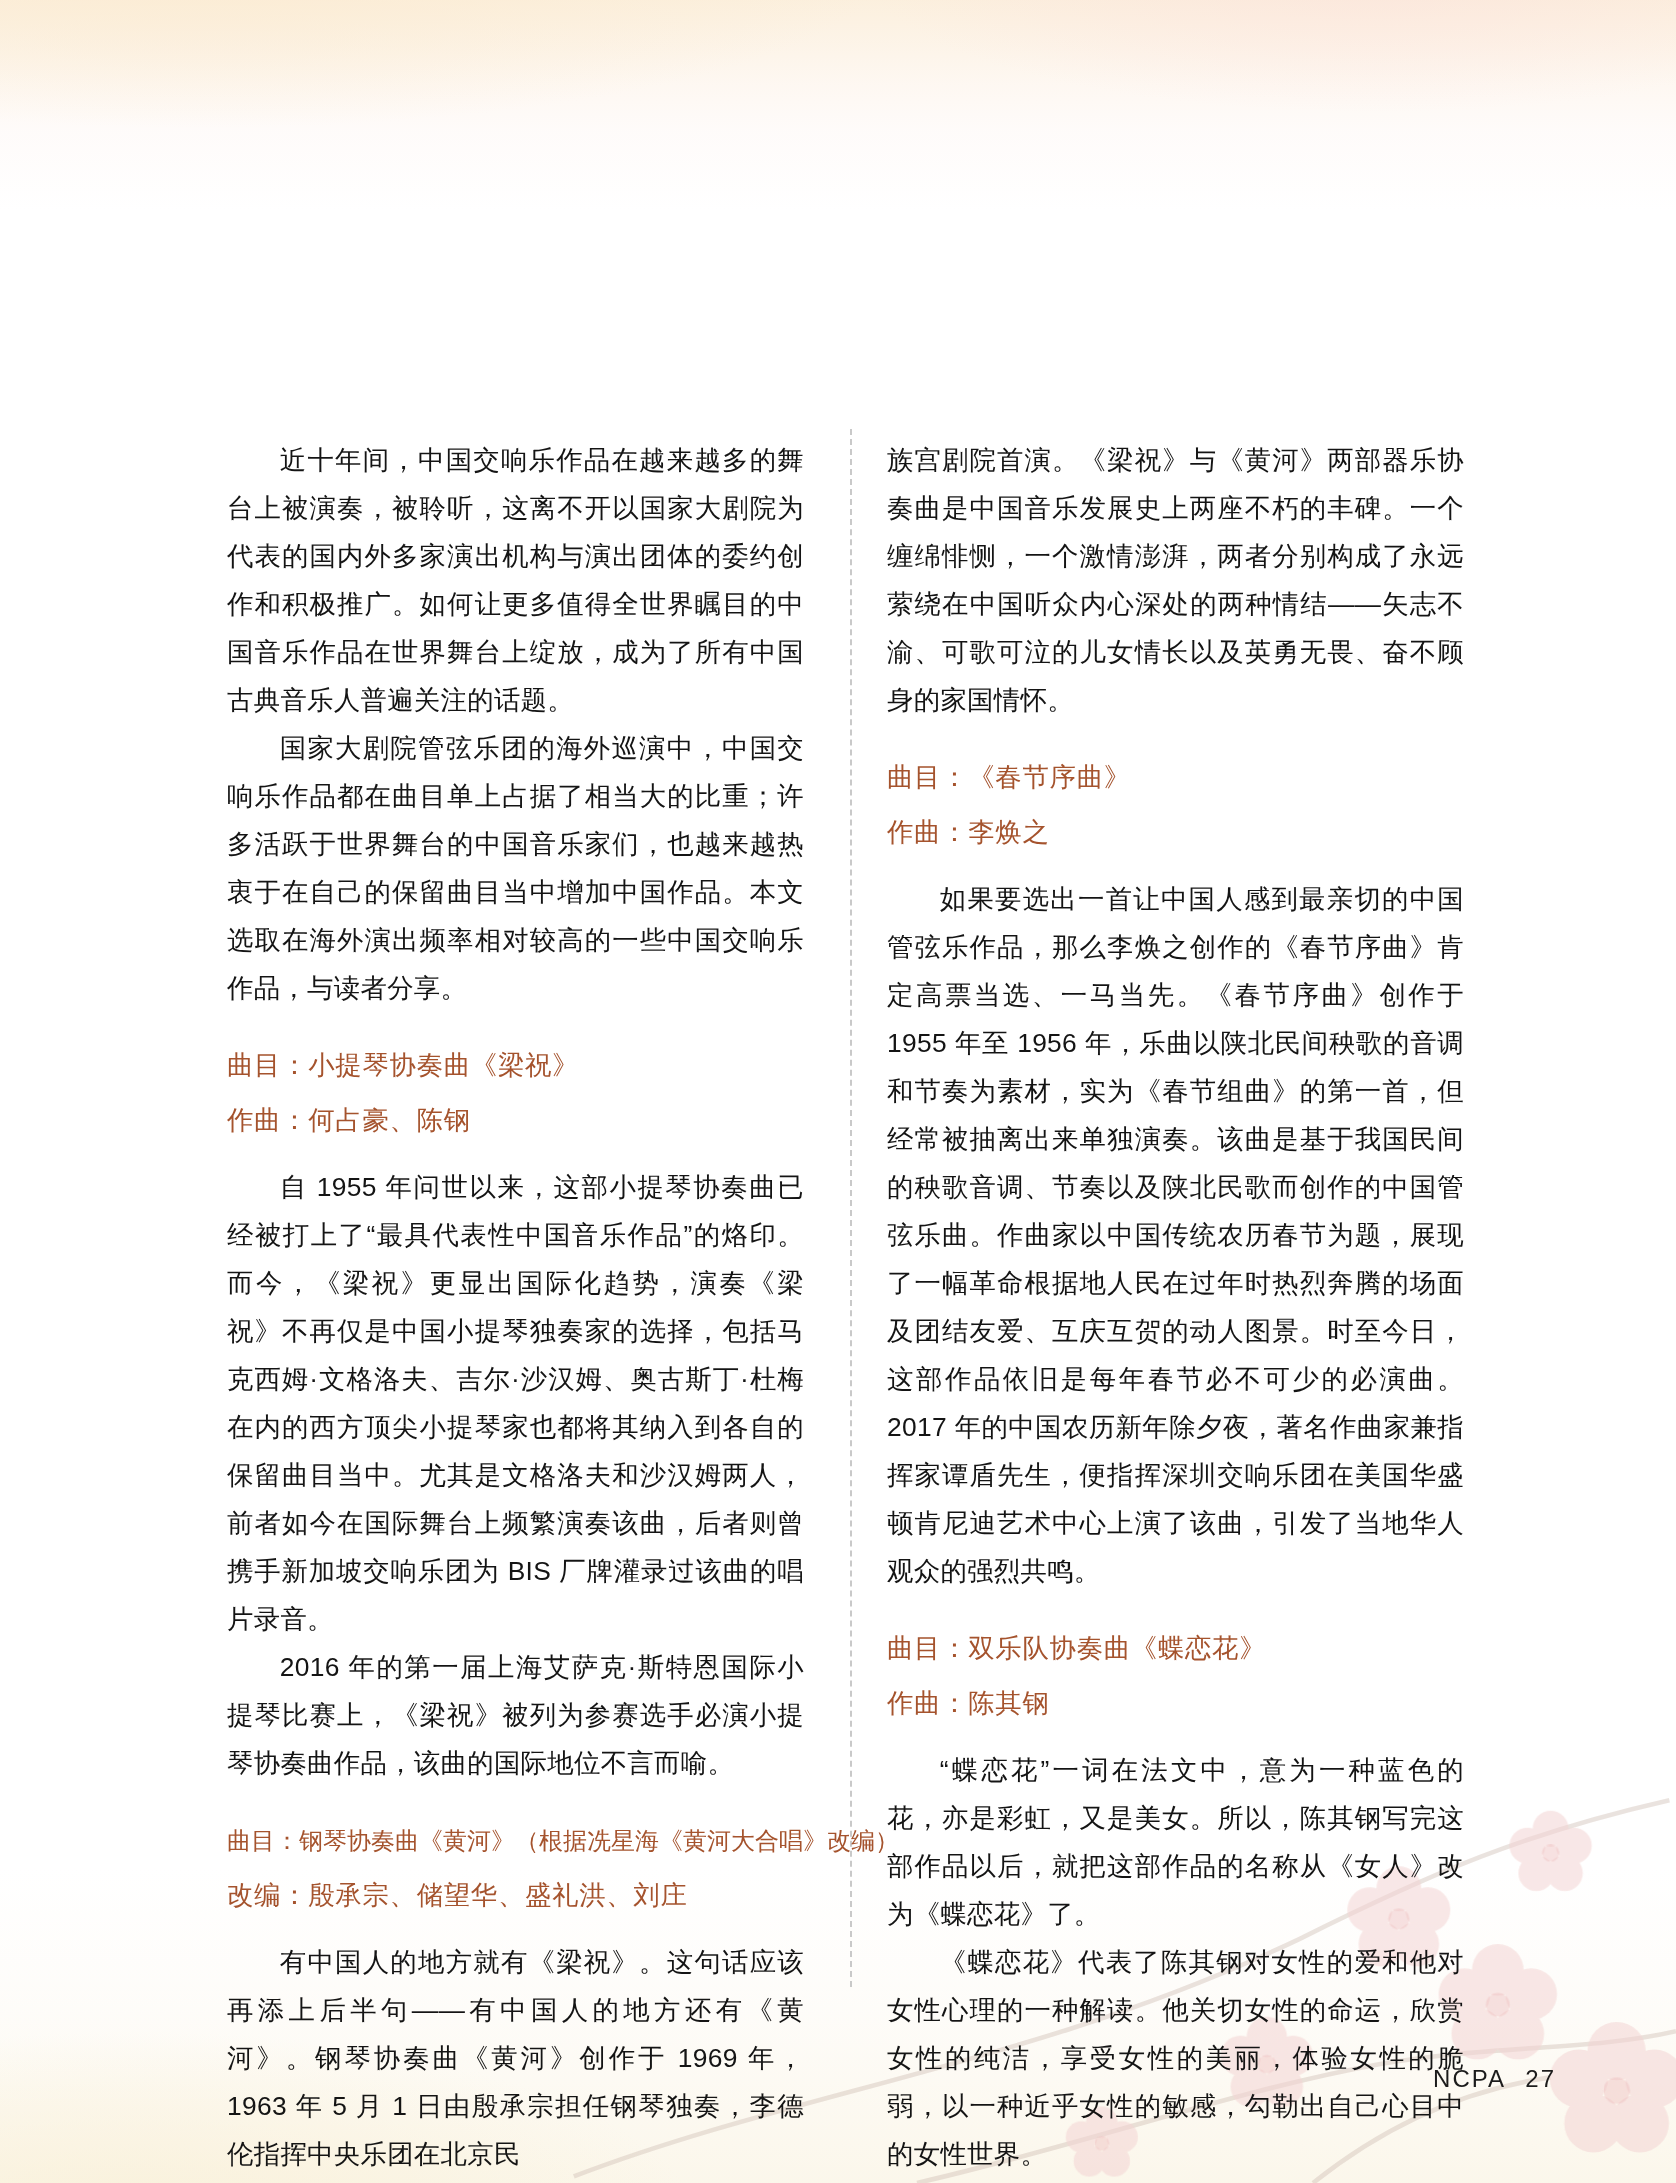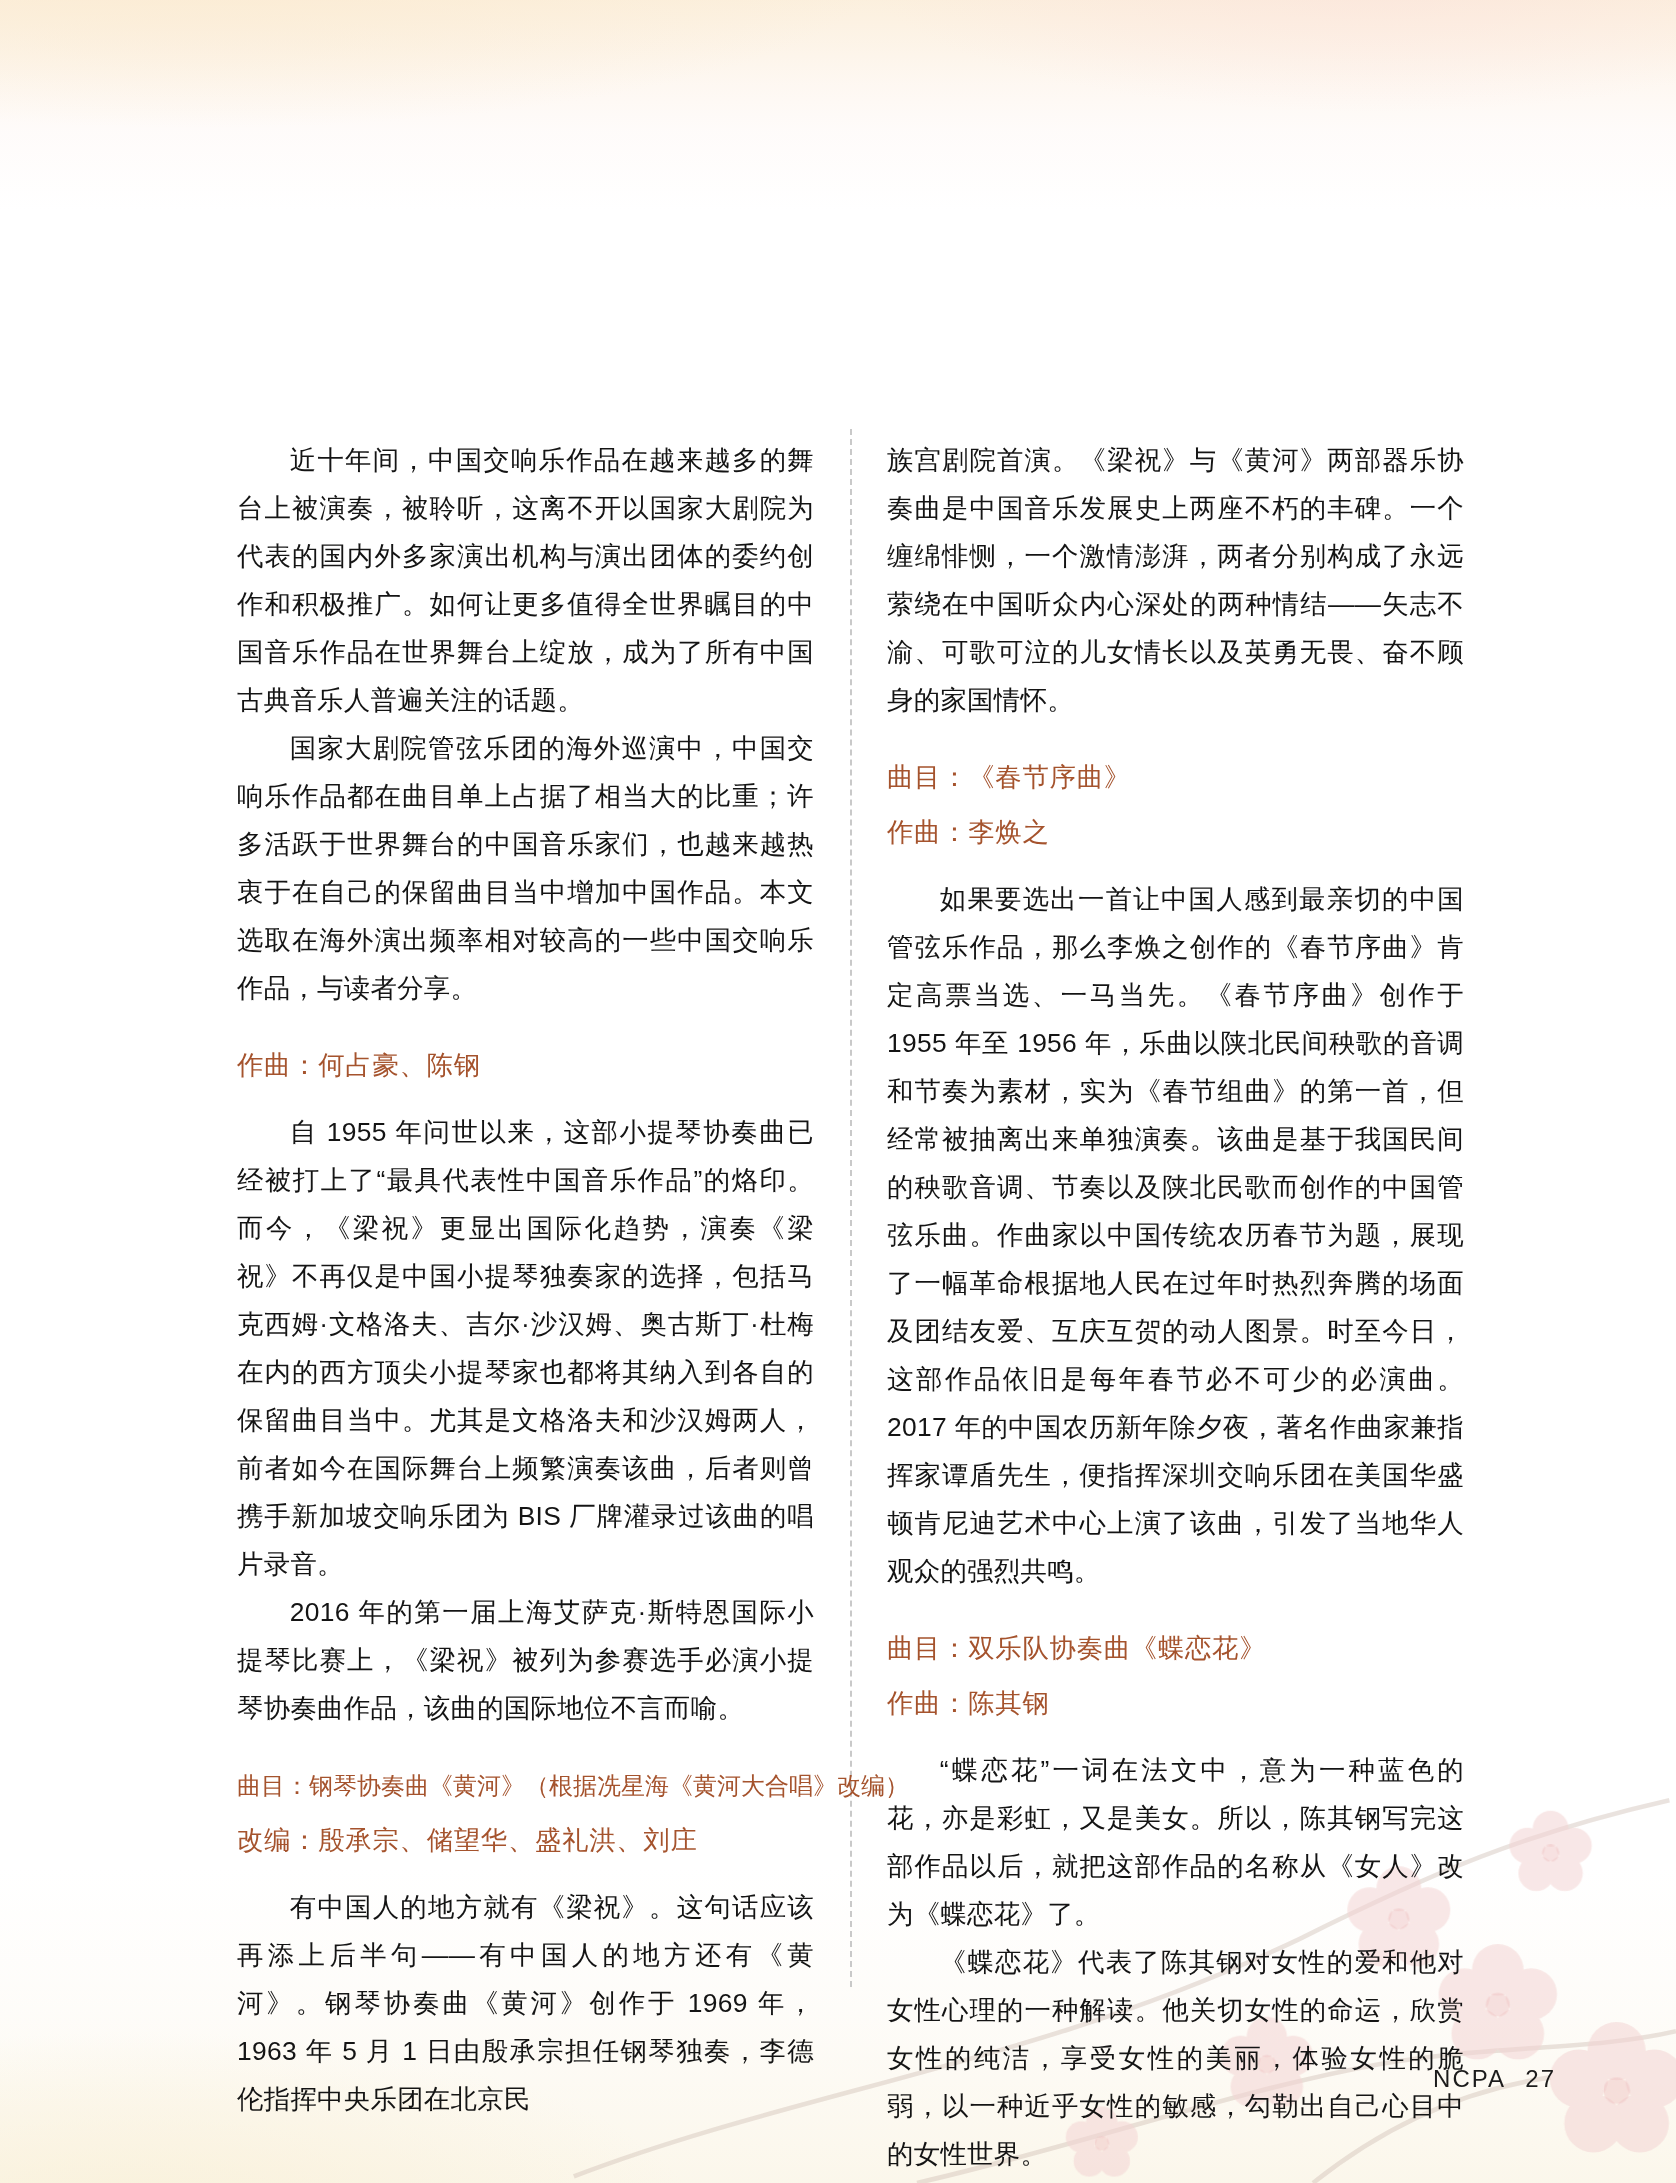--- a/index.html
+++ b/index.html
@@ -39,21 +39,21 @@
     width: 1155px; height: 462px;
     pointer-events: none;
   }
 
   
   .column {
     position: absolute;
     top: 436px;
     width: 577px;
   }
-  .column-left  { left: 227px; margin-left: 10px; }
+  .column-left  { left: 227px; }
   .column-right { left: 887px; }
   .column-divider {
     position: absolute;
     left: 850px;
     top: 429px;
     height: 1558px;
     width: 0;
     border-left: 2px dashed #c9c9c9;
   }
 
@@ -161,20 +161,21 @@
     <circle cx="880" cy="640" r="11"></circle>
   </g>
 </svg>
 
 <div class="column-divider"></div>
 
 <div class="column column-left">
     <p class="para indent">近十年间，中国交响乐作品在越来越多的舞台上被演奏，被聆听，这离不开以国家大剧院为代表的国内外多家演出机构与演出团体的委约创作和积极推广。如何让更多值得全世界瞩目的中国音乐作品在世界舞台上绽放，成为了所有中国古典音乐人普遍关注的话题。</p>
     <p class="para indent">国家大剧院管弦乐团的海外巡演中，中国交响乐作品都在曲目单上占据了相当大的比重；许多活跃于世界舞台的中国音乐家们，也越来越热衷于在自己的保留曲目当中增加中国作品。本文选取在海外演出频率相对较高的一些中国交响乐作品，与读者分享。</p>
     <div class="heading">
+      <div class="heading-line">曲目：小提琴协奏曲《梁祝》</div>
       <div class="heading-line">作曲：何占豪、陈钢</div>
     </div>
     <p class="para indent">自 1955 年问世以来，这部小提琴协奏曲已经被打上了“最具代表性中国音乐作品”的烙印。而今，《梁祝》更显出国际化趋势，演奏《梁祝》不再仅是中国小提琴独奏家的选择，包括马克西姆·文格洛夫、吉尔·沙汉姆、奥古斯丁·杜梅在内的西方顶尖小提琴家也都将其纳入到各自的保留曲目当中。尤其是文格洛夫和沙汉姆两人，前者如今在国际舞台上频繁演奏该曲，后者则曾携手新加坡交响乐团为 BIS 厂牌灌录过该曲的唱片录音。</p>
     <p class="para indent">2016 年的第一届上海艾萨克·斯特恩国际小提琴比赛上，《梁祝》被列为参赛选手必演小提琴协奏曲作品，该曲的国际地位不言而喻。</p>
     <div class="heading">
       <div class="heading-line tight">曲目：钢琴协奏曲《黄河》（根据冼星海《黄河大合唱》改编）</div>
       <div class="heading-line">改编：殷承宗、储望华、盛礼洪、刘庄</div>
     </div>
     <p class="para indent">有中国人的地方就有《梁祝》。这句话应该再添上后半句——有中国人的地方还有《黄河》。钢琴协奏曲《黄河》创作于 1969 年，1963 年 5 月 1 日由殷承宗担任钢琴独奏，李德伦指挥中央乐团在北京民</p>
   </div>

